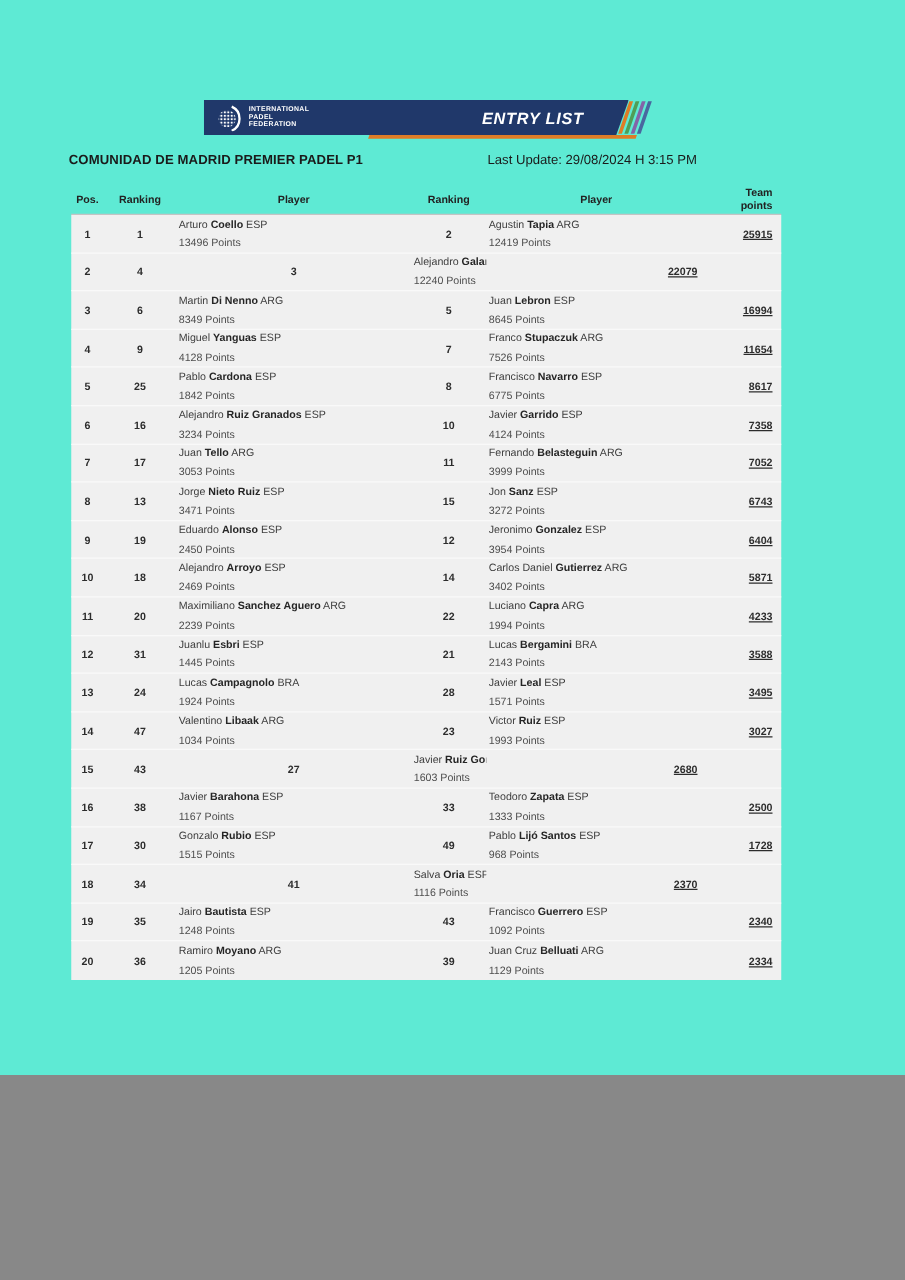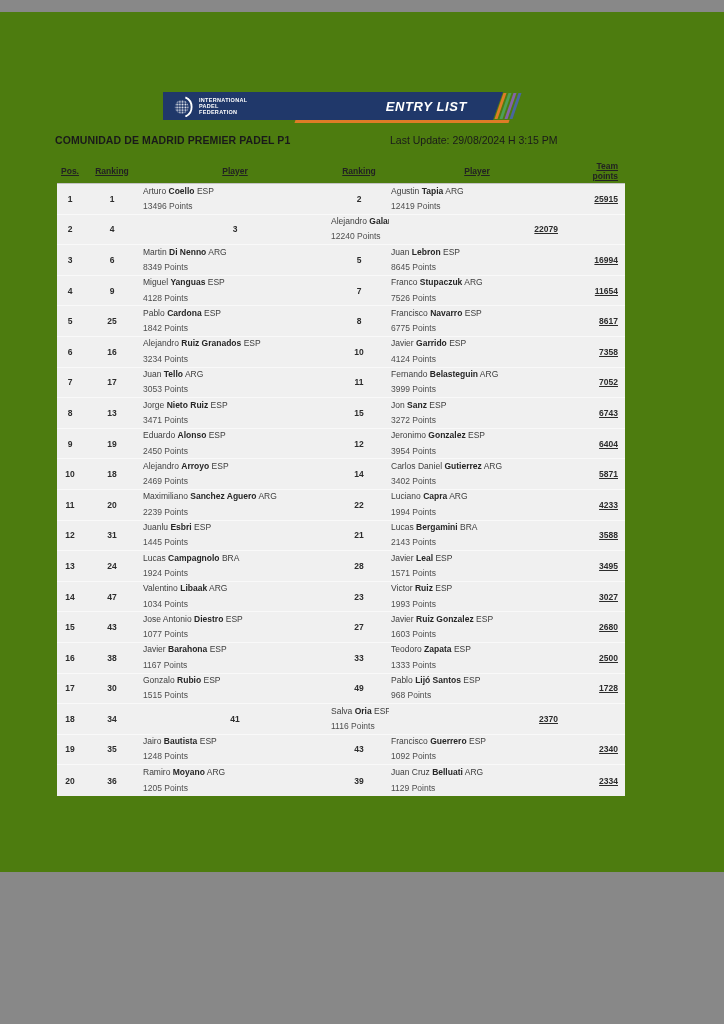--- a/index.html
+++ b/index.html
@@ -1,19 +1,19 @@
 <!DOCTYPE html>
 <html><head>
 <meta charset="utf-8">
 <style>
   * { margin:0; padding:0; box-sizing:border-box; }
   body { background:#888; font-family:"Liberation Sans", sans-serif; }
   .page {
-    position:relative; width:724px; height:860px; margin:12px auto;
-    background:#4d7c0f; overflow:hidden;
+    position:relative; width:724px; height:860px; margin:0 auto;
+    background:#5eead4; overflow:hidden;
   }
 
   
   .banner { position:absolute; left:163px; top:80px; width:352px; height:32px; }
   .banner-bar {
     position:absolute; left:0; top:0; width:340px; height:28px;
     background:#20386a;
     clip-path:polygon(0 0, 100% 0, calc(100% - 10px) 100%, 0 100%);
     display:flex; align-items:center;
   }
@@ -40,21 +40,21 @@
     position:absolute; left:390px; top:122px;
     font-size:10.5px; color:#1a1a1a;
   }
 
   
   .entry-table { position:absolute; left:57px; top:146px; width:568px; }
   .thead {
     display:grid; grid-template-columns:26px 58px 188px 60px 176px 60px;
     height:26px; align-items:center;
     border-bottom:1px solid #c4c4c4;
-    font-size:8.5px; font-weight:bold; color:#222;text-decoration:underline;
+    font-size:8.5px; font-weight:bold; color:#222;
   }
   .thead .th { text-align:center; }
   .thead .th.th-team { text-align:right; padding-right:7px; white-space:pre-line; line-height:10px; }
   .tbody { background:#f0f0f0; }
   .row {
     display:grid; grid-template-columns:26px 58px 188px 60px 176px 60px;
     height:30.6px; align-items:center;
     border-bottom:1px solid #f9f9f9;
   }
   .row:last-child { border-bottom:none; }
@@ -300,24 +300,20 @@
           <div class="cell-num">23</div>
           <div class="cell-player">
             <div class="name-line"><span>Victor</span> <span class="last">Ruiz</span> <span>ESP</span></div>
             <div class="points-line">1993 Points</div>
           </div>
           <div class="cell-team">3027</div>
         </div>
         <div class="row">
           <div class="cell-num">15</div>
           <div class="cell-num">43</div>
-          <div class="cell-player">
-            <div class="name-line"><span>Jose Antonio</span> <span class="last">Diestro</span> <span>ESP</span></div>
-            <div class="points-line">1077 Points</div>
-          </div>
           <div class="cell-num">27</div>
           <div class="cell-player">
             <div class="name-line"><span>Javier</span> <span class="last">Ruiz Gonzalez</span> <span>ESP</span></div>
             <div class="points-line">1603 Points</div>
           </div>
           <div class="cell-team">2680</div>
         </div>
         <div class="row">
           <div class="cell-num">16</div>
           <div class="cell-num">38</div>

